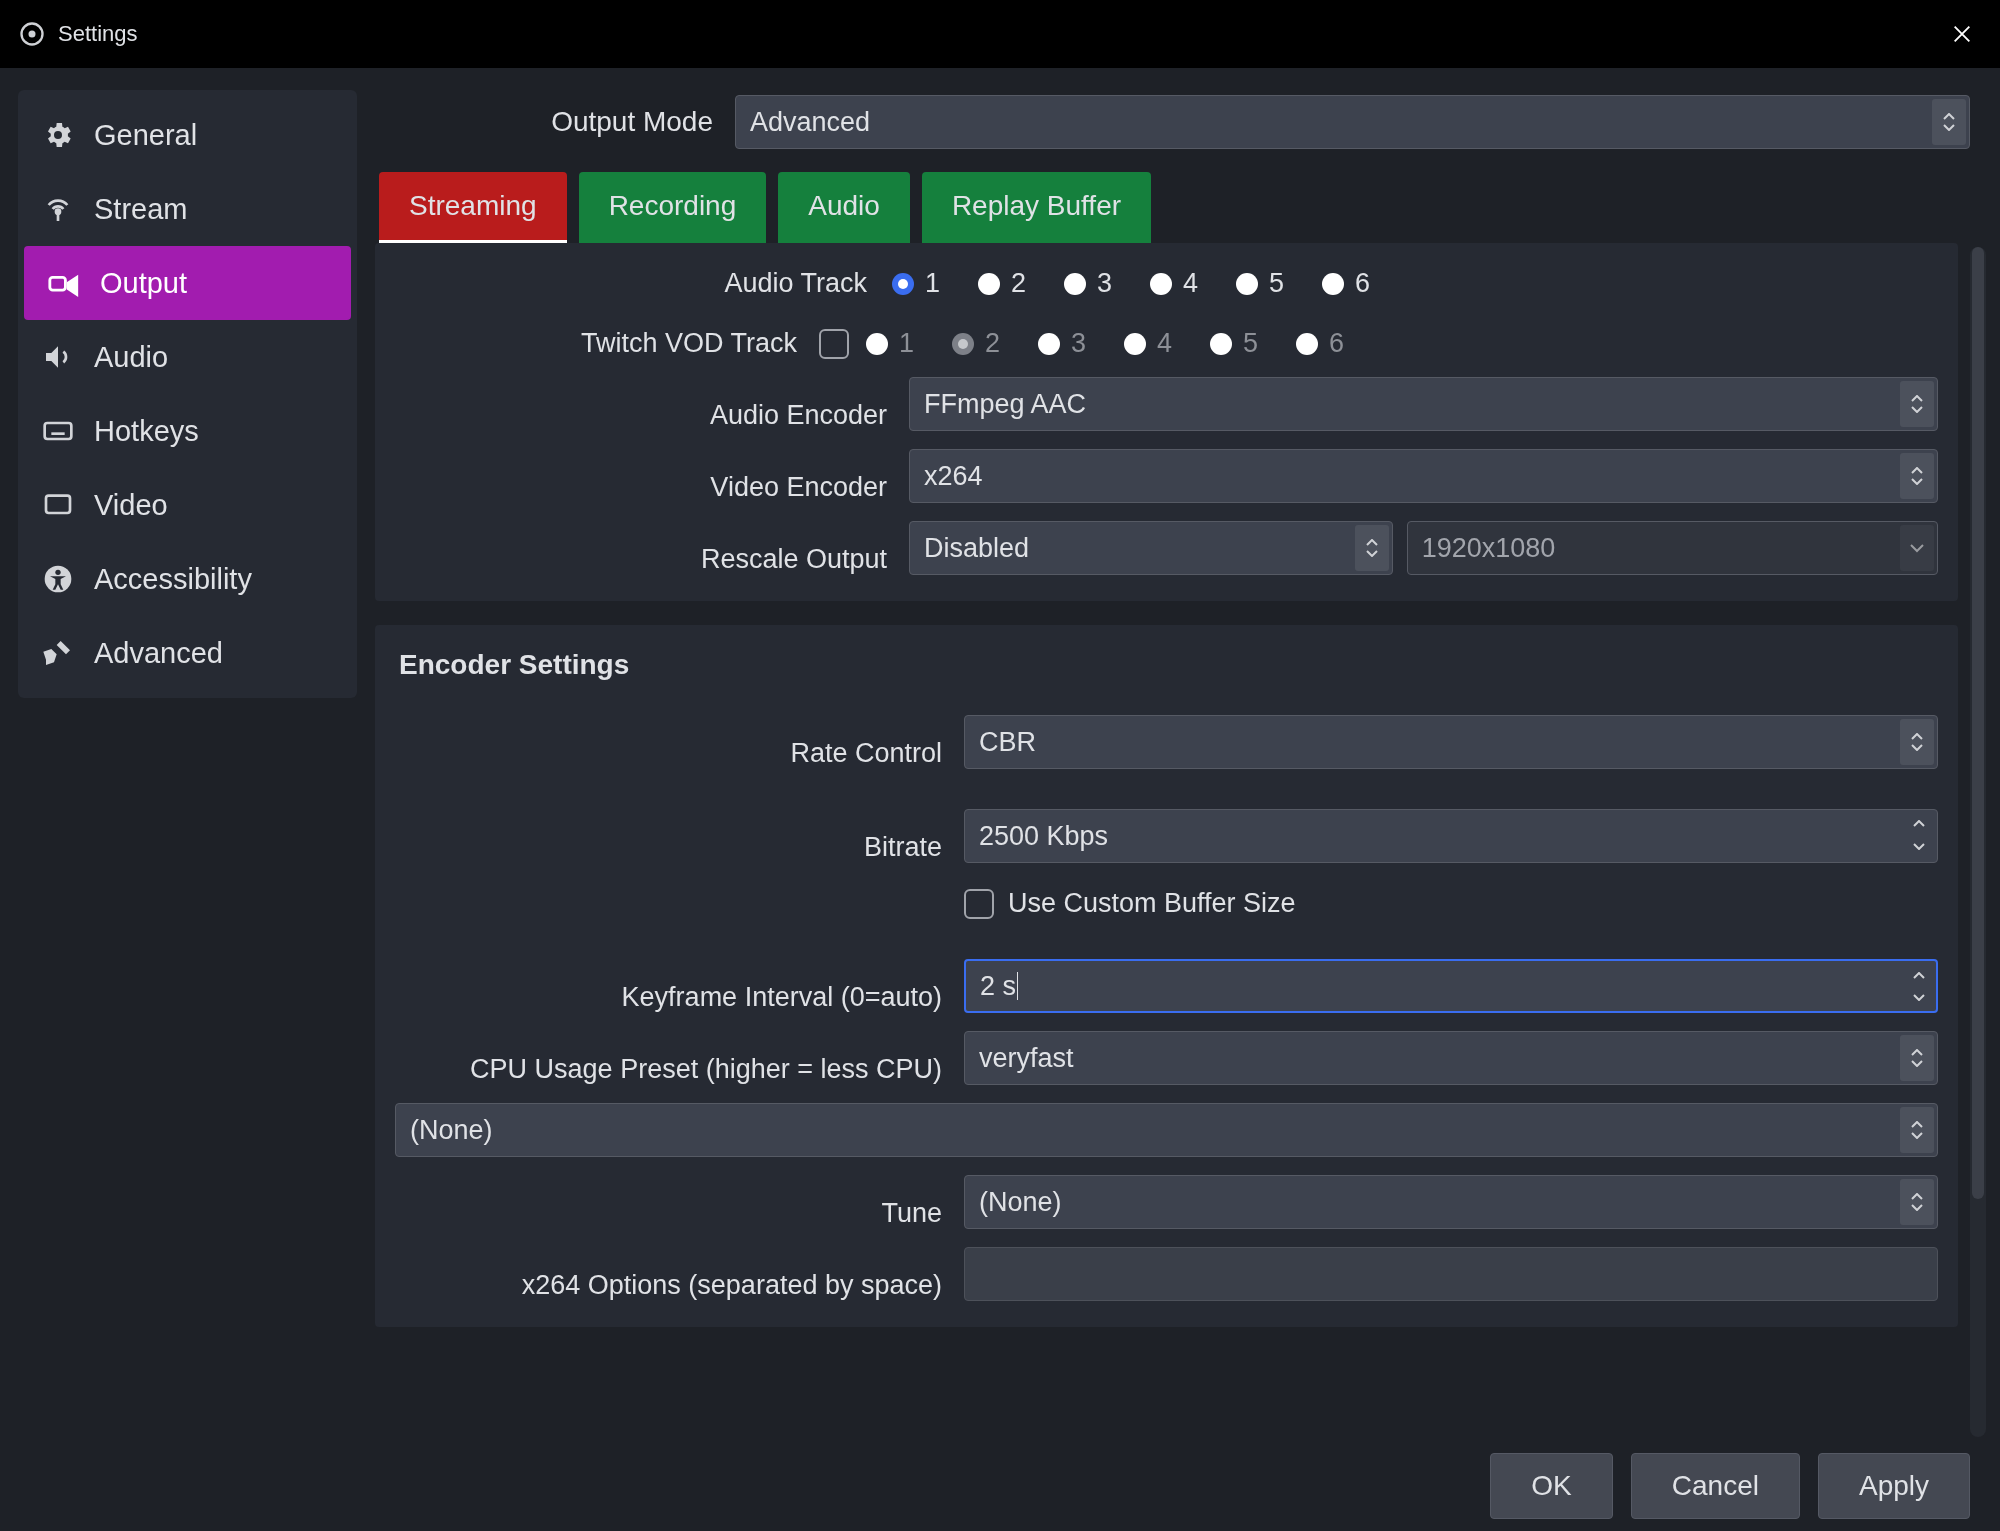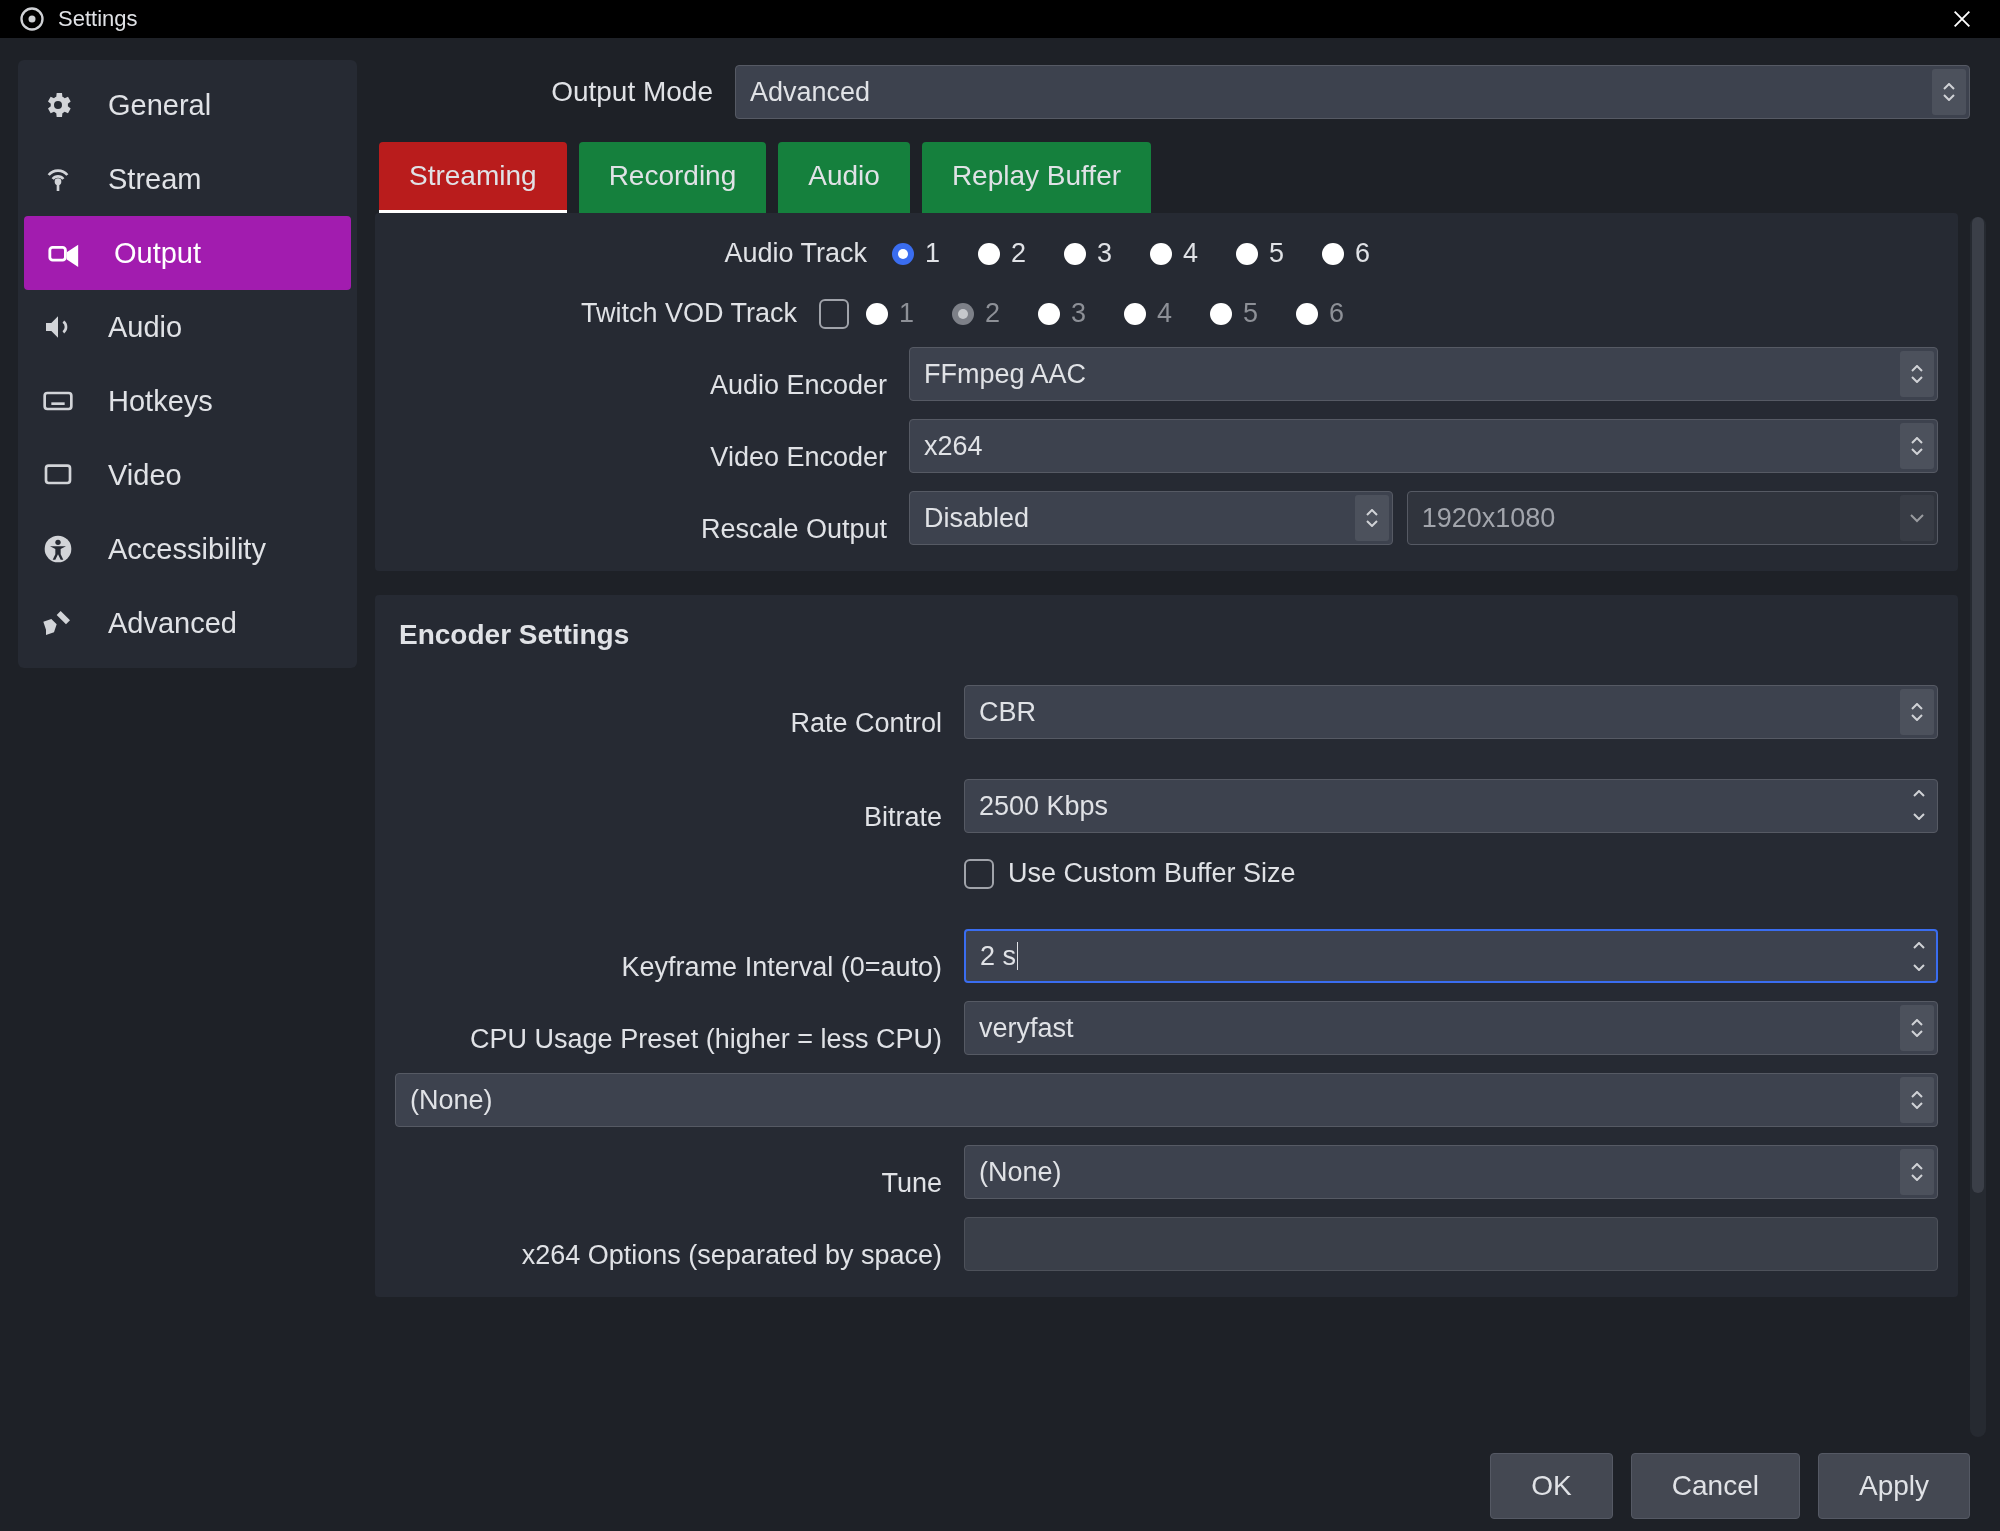--- a/index.html
+++ b/index.html
@@ -8,21 +8,21 @@
     background: #1e2127;
     color: #e0e2e6;
     font-family: "Segoe UI", Arial, sans-serif;
     font-size: 25px;
     display: flex;
     flex-direction: column;
   }
 
   
   .titlebar {
-    height: 38px;
+    height: 68px;
     background: #000;
     display: flex;
     align-items: center;
     padding: 0 8px 0 16px;
     color: #e0e2e6;
   }
   .titlebar .app-icon { width: 32px; height: 32px; display:flex;align-items:center;justify-content:center;}
   .titlebar .title { margin-left: 10px; font-size: 22px; }
   .titlebar .spacer { flex: 1; }
   .titlebar .close-btn { width: 60px; height: 54px; display:flex; align-items:center; justify-content:center; cursor:pointer; color:#fff;}
@@ -38,21 +38,21 @@
   .sidebar-list {
     background: #262a33;
     border-radius: 6px;
     padding: 8px 0;
     display:flex; flex-direction:column;
   }
   .side-item {
     display:flex; align-items:center;
     height: 74px;
     padding: 0 22px;
-    gap: 32px;
+    gap: 18px;
     cursor:pointer;
     color:#e0e2e6;
   }
   .side-item.active { background:#a21caf; color:#fff; border-radius:4px; margin:0 6px;}
   .side-item .icon { width:36px; display:flex;align-items:center;justify-content:center; color:inherit;}
   .side-item .label { font-size: 29px;}
 
   .content {
     flex:1;
     display:flex; flex-direction:column;

